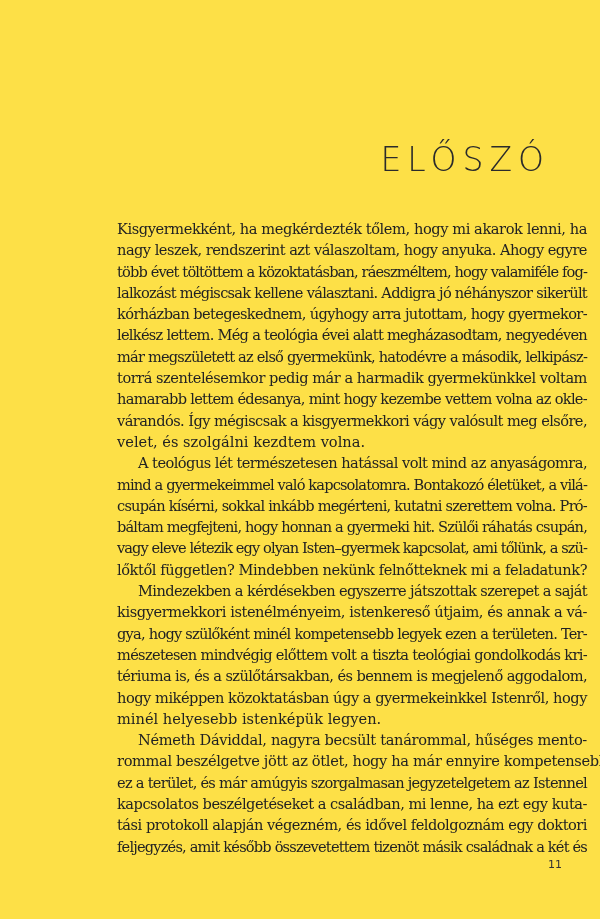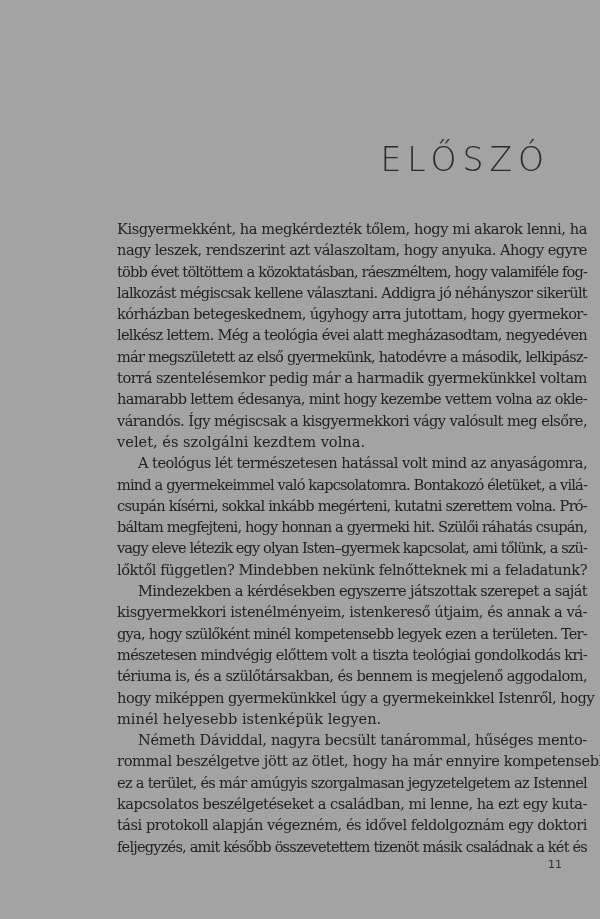--- a/index.html
+++ b/index.html
@@ -1,17 +1,17 @@
 <!DOCTYPE html>
 <html><head>
   <meta charset="utf-8">
   <style>
     html, body { margin: 0; padding: 0; background: #ffffff; }
     body { width: 600px; height: 919px; position: relative; overflow: hidden; }
-    .page { position: absolute; left: 0; top: 0; width: 600px; height: 919px; background: #a3a3a3; }
+    .page { position: absolute; left: 0; top: 0; width: 600px; height: 919px; background: #fde047; }
     .title {
       position: absolute; left: 380px; top: 140px; width: 170px;
       text-align: right;
       font-family: "DejaVu Sans", sans-serif;
       font-weight: 300; font-size: 33px; letter-spacing: 6px;
       color: #2b2b2b;
       margin-right: -6px;
     }
     .body-text {
       position: absolute; left: 78px; top: 218px; width: 470px;
@@ -56,21 +56,21 @@
       <span class="line" style="white-space: nowrap; letter-spacing: -0.84px;">báltam megfejteni, hogy honnan a gyermeki hit. Szülői ráhatás csupán,</span>
       <span class="line" style="white-space: nowrap; letter-spacing: -0.916px;">vagy eleve létezik egy olyan Isten–gyermek kapcsolat, ami tőlünk, a szü-</span>
       <span class="line last" style="white-space: nowrap; letter-spacing: -0.434px;">lőktől független? Mindebben nekünk felnőtteknek mi a feladatunk?</span>
     </div>
     <div>
       <span class="line indent" style="white-space: nowrap; letter-spacing: -0.614px;">Mindezekben a kérdésekben egyszerre játszottak szerepet a saját</span>
       <span class="line" style="white-space: nowrap; letter-spacing: -0.42px;">kisgyermekkori istenélményeim, istenkereső útjaim, és annak a vá-</span>
       <span class="line" style="white-space: nowrap; letter-spacing: -0.763px;">gya, hogy szülőként minél kompetensebb legyek ezen a területen. Ter-</span>
       <span class="line" style="white-space: nowrap; letter-spacing: -0.678px;">mészetesen mindvégig előttem volt a tiszta teológiai gondolkodás kri-</span>
       <span class="line" style="white-space: nowrap; letter-spacing: -0.58px;">tériuma is, és a szülőtársakban, és bennem is megjelenő aggodalom,</span>
-      <span class="line" style="white-space: nowrap; letter-spacing: -0.475px;">hogy miképpen gyermekünkkel úgy a gyermekeinkkel Istenről, hogy</span>
+      <span class="line" style="white-space: nowrap; letter-spacing: -0.475px;">hogy miképpen közoktatásban úgy a gyermekeinkkel Istenről, hogy</span>
       <span class="line last" style="white-space: nowrap;">minél helyesebb istenképük legyen.</span>
     </div>
     <div>
       <span class="line indent" style="white-space: nowrap; letter-spacing: -0.326px;">Németh Dáviddal, nagyra becsült tanárommal, hűséges mento-</span>
       <span class="line" style="white-space: nowrap; letter-spacing: -0.338px;">rommal beszélgetve jött az ötlet, hogy ha már ennyire kompetensebb</span>
       <span class="line" style="white-space: nowrap; letter-spacing: -0.726px;">ez a terület, és már amúgyis szorgalmasan jegyzetelgetem az Istennel</span>
       <span class="line" style="white-space: nowrap; letter-spacing: -0.493px;">kapcsolatos beszélgetéseket a családban, mi lenne, ha ezt egy kuta-</span>
       <span class="line" style="white-space: nowrap; letter-spacing: -0.491px;">tási protokoll alapján végezném, és idővel feldolgoznám egy doktori</span>
       <span class="line" style="white-space: nowrap; letter-spacing: -0.821px;">feljegyzés, amit később összevetettem tizenöt másik családnak a két és</span>
 

